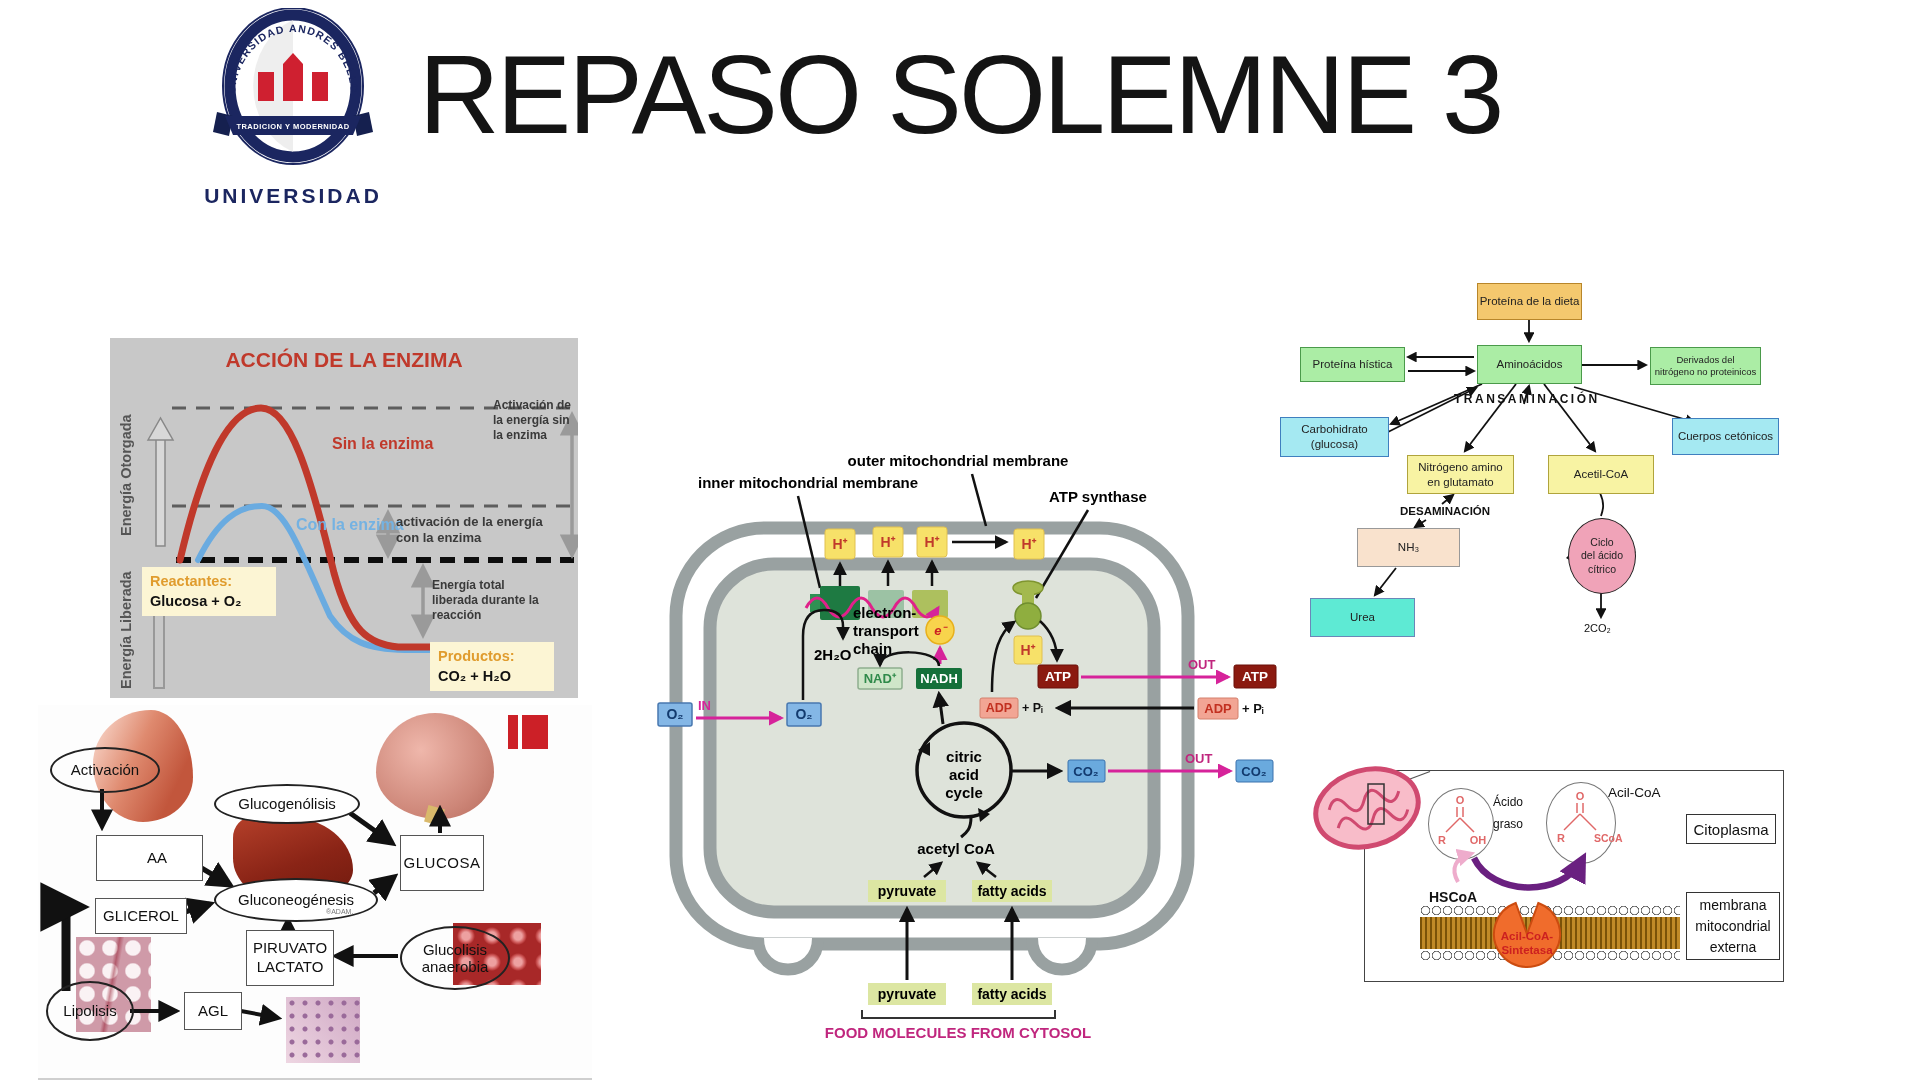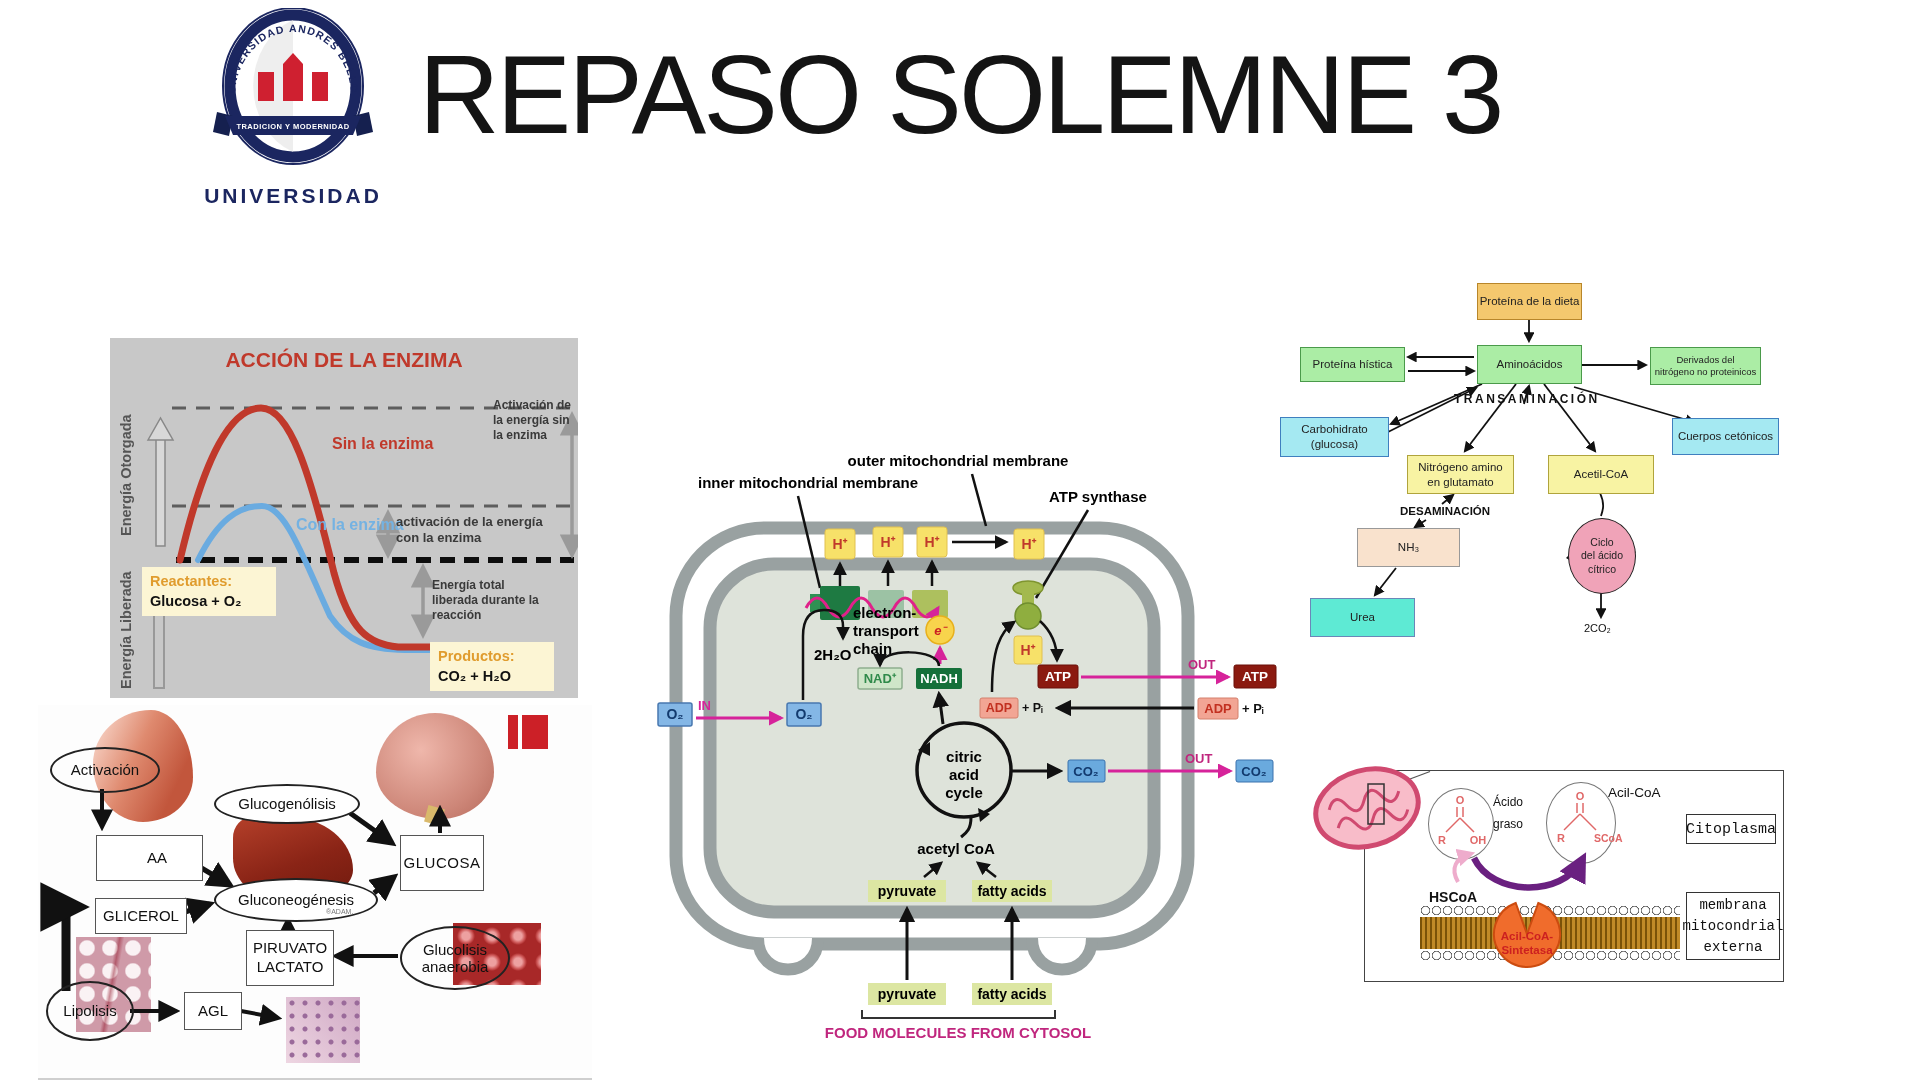--- a/index.html
+++ b/index.html
@@ -52,21 +52,21 @@
   
   #flow{left:1274px;top:282px;width:645px;height:380px;}
   .fbox{position:absolute;border:1.5px solid #888;display:flex;flex-direction:column;align-items:center;
         justify-content:center;text-align:center;font-size:11.5px;line-height:1.3;color:#222;z-index:3;}
   
   #beta{left:1312px;top:748px;width:600px;height:262px;}
   #beta-frame{left:52px;top:22px;width:418px;height:210px;border:1.5px solid #444;background:#fff;z-index:0;}
   .circ{position:absolute;border:1.5px solid #777;border-radius:50%;background:#fff;z-index:1;}
   .hand{position:absolute;z-index:3;color:#111;}
   .handbox{position:absolute;border:1.6px solid #333;background:#fff;display:flex;flex-direction:column;
-           align-items:center;justify-content:center;text-align:right;z-index:3;font-family:Liberation Mono, monospace;}
+           align-items:center;justify-content:center;text-align:right;z-index:3;}
   #bilayer{left:108px;top:156px;width:260px;z-index:1;}
   #bilayer .heads{height:13px;background-image:radial-gradient(circle 5px at 5.5px 6.5px,#ffffff 3.4px,#444 4.4px,transparent 5px);
                   background-size:11px 13px;background-repeat:repeat-x;}
   #bilayer .tails{height:32px;background:repeating-linear-gradient(90deg,#7a5208 0 2px,#c08a28 2px 5px);}
 </style>
 </head>
 <body>
 
 <div id="stage">
 

